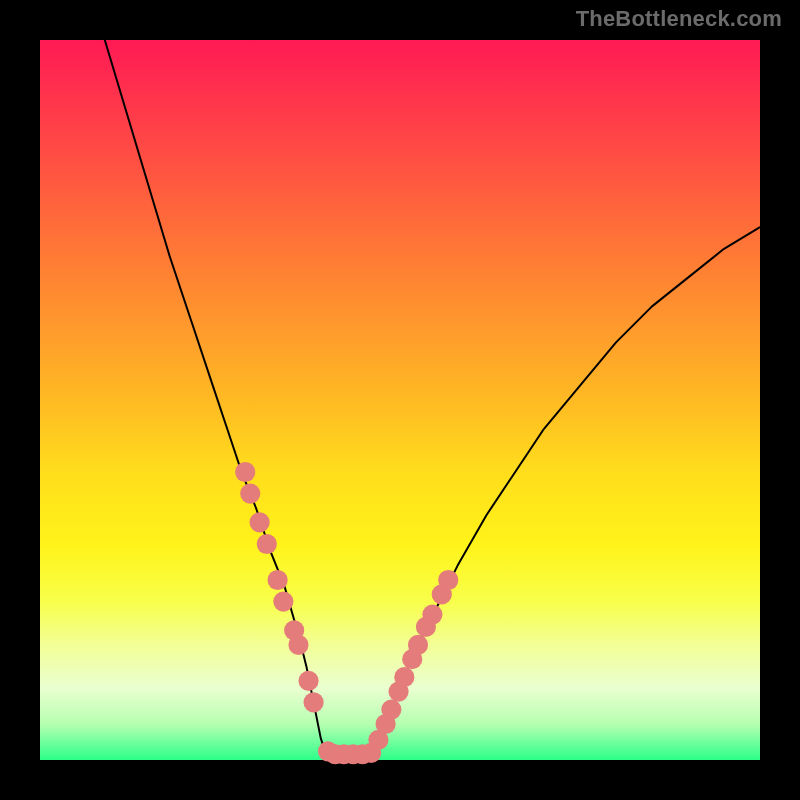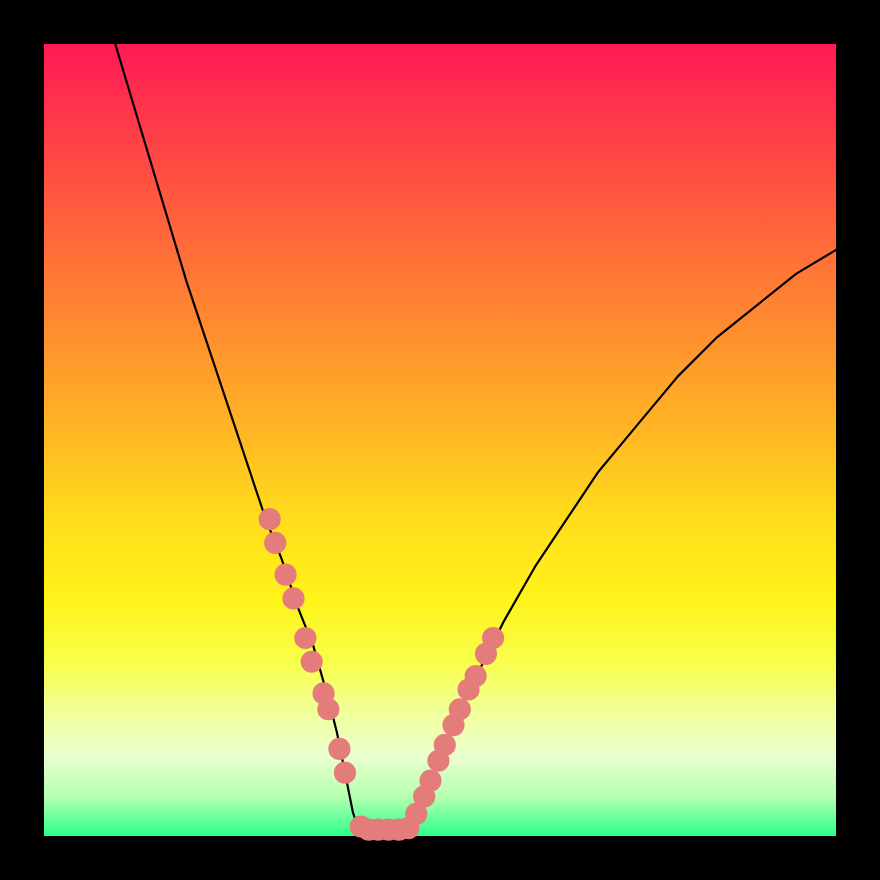--- a/index.html
+++ b/index.html
@@ -91,14 +91,15 @@
         <circle cx="364.32" cy="637.20" r="10.08" fill="#e57c7c"></circle>
         <circle cx="372.24" cy="619.20" r="10.08" fill="#e57c7c"></circle>
         <circle cx="378.00" cy="604.80" r="10.08" fill="#e57c7c"></circle>
         <circle cx="385.92" cy="586.80" r="10.08" fill="#e57c7c"></circle>
         <circle cx="392.40" cy="574.56" r="10.08" fill="#e57c7c"></circle>
         <circle cx="401.76" cy="554.40" r="10.08" fill="#e57c7c"></circle>
         <circle cx="408.24" cy="540.00" r="10.08" fill="#e57c7c"></circle>
       </g>
   </svg>
 
+  <div class="watermark">TheBottleneck.com</div>
 
 </div>
 
 </body></html>

